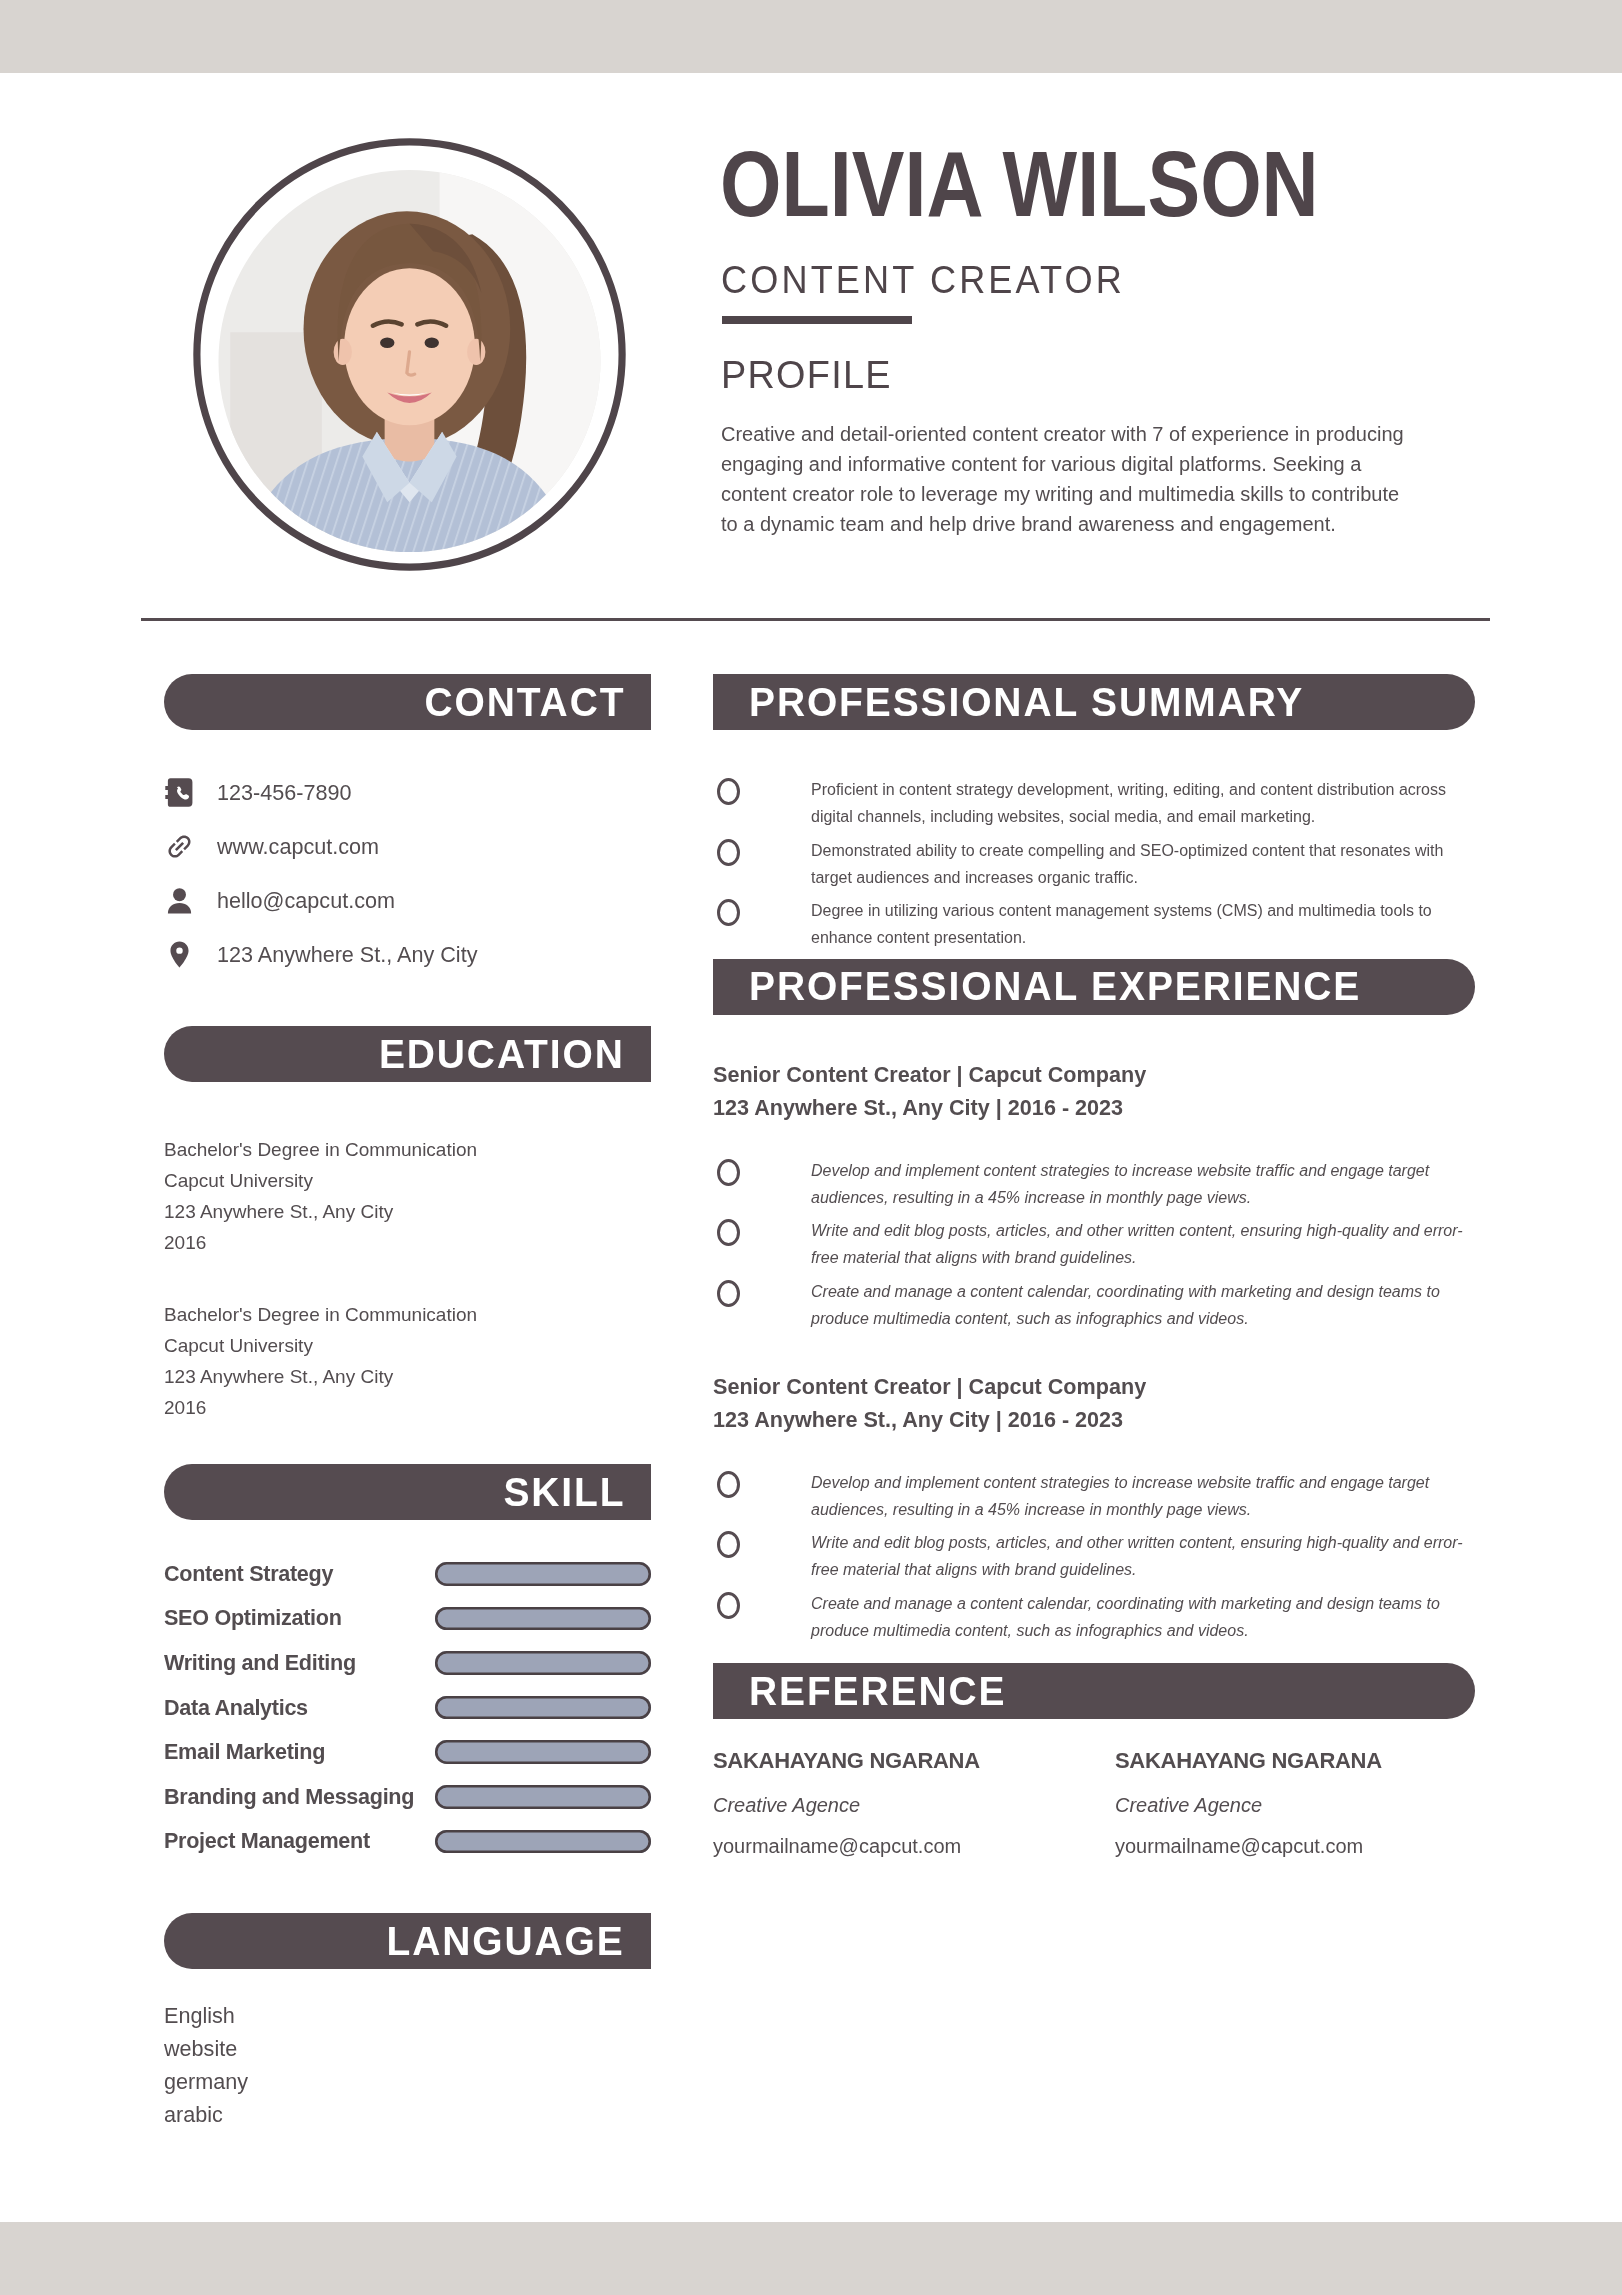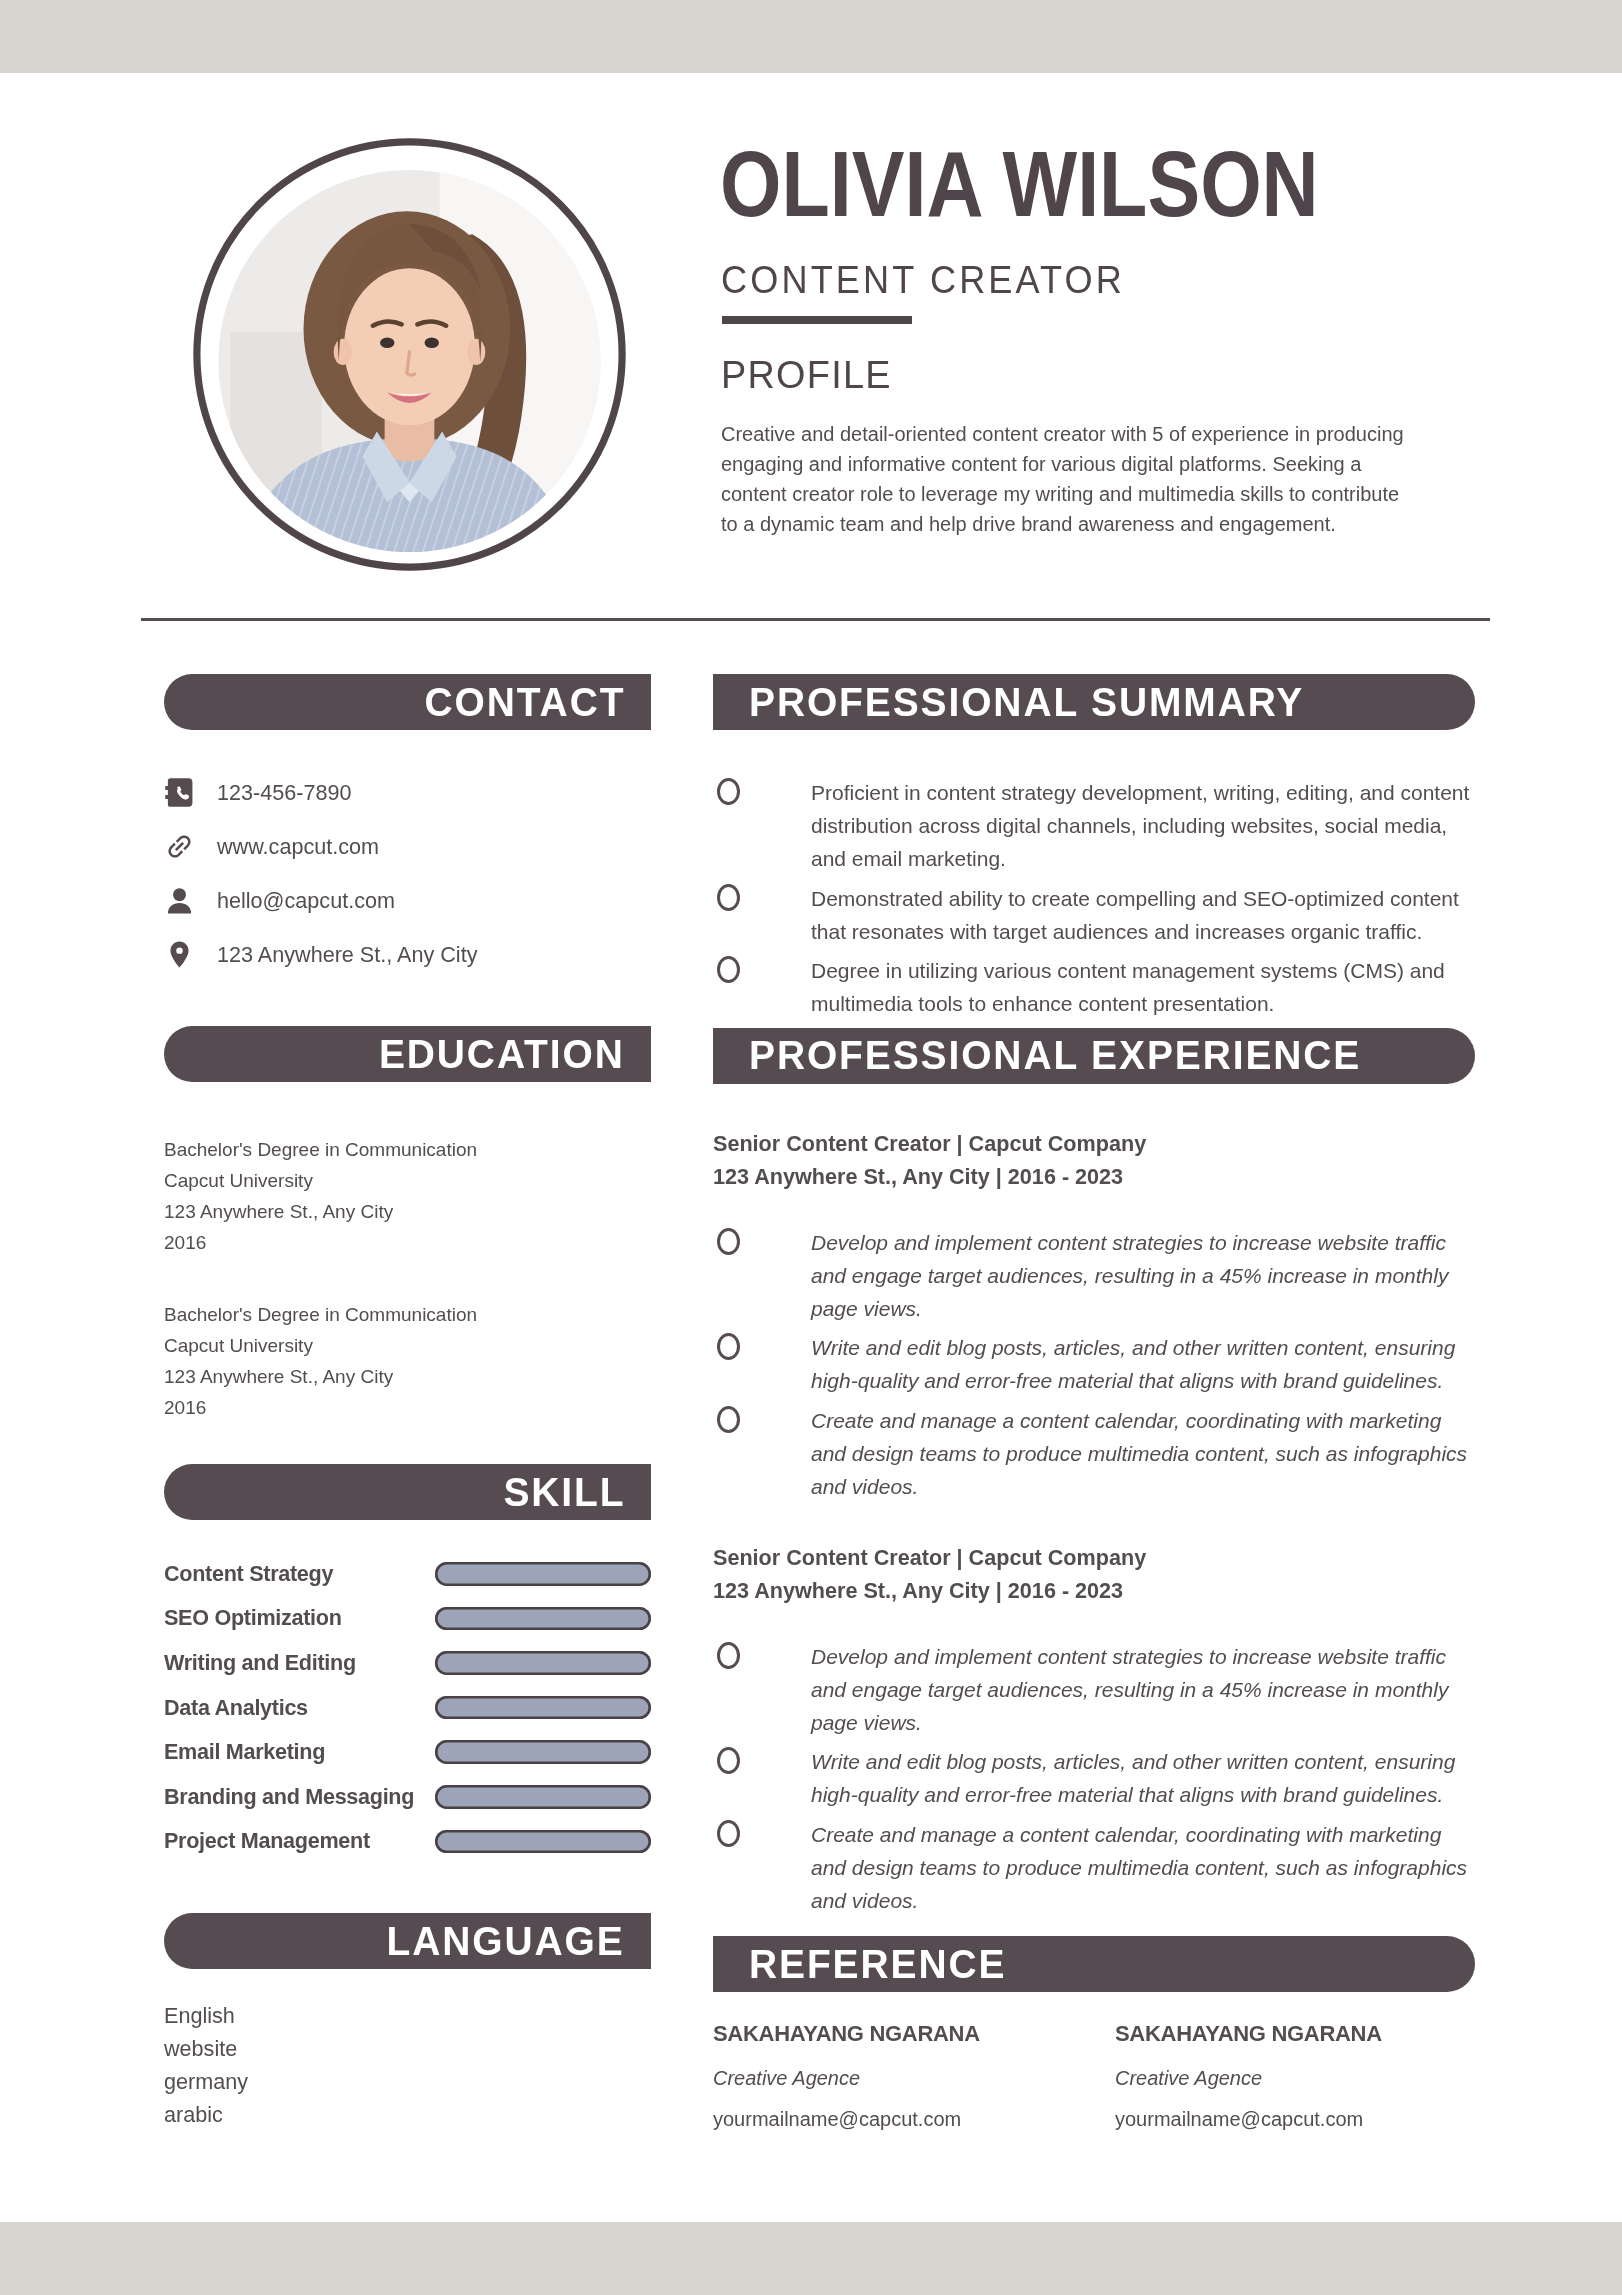--- a/index.html
+++ b/index.html
@@ -58,21 +58,21 @@
   .skill-label{flex:1;font-size:21.6px;font-weight:700;color:var(--text-body);letter-spacing:-0.3px;}
   .bar{width:216px;height:23.6px;flex:none;background:var(--bar-track);border-radius:11.8px;
     box-shadow:inset 0 0 0 2.6px var(--bar-border);overflow:hidden;}
   .bar .fill{height:100%;background:var(--bar-fill);border-radius:11.8px 3.9px 3.9px 11.8px;}
 
   
   .langs{list-style:none;margin-top:30px;font-size:21.6px;line-height:33px;color:var(--text-body);}
 
   
   .rbullets{list-style:none;margin-top:46px;display:flex;flex-direction:column;gap:6.5px;}
-  .rbullets li{position:relative;padding-left:98px;font-size:21px;line-height:33px;color:var(--text-body);}
+  .rbullets li{position:relative;padding-left:98px;font-size:16px;line-height:27px;color:var(--text-body);}
   .rbullets li::before{content:"";position:absolute;left:3.9px;top:2px;width:17px;height:21px;
     border:3.9px solid var(--bar-fill);border-radius:50%;}
 
   .exp-banner{margin-top:7.9px;}
   .job-head{margin-top:43px;font-size:21.6px;font-weight:700;line-height:33px;color:var(--text-body);}
   .job-bullets{margin-top:33px;font-style:italic;}
   .job2-head{margin-top:38px;}
 
   .ref-banner{margin-top:19.6px;}
   .refs{margin-top:29px;display:flex;gap:42px;}
@@ -134,21 +134,21 @@
 
           <path d="M300,392 Q334,424 368,392 Q334,404 300,392 Z" fill="#d4737f"></path>
           <path d="M306,392 Q334,402 362,392 Q334,398 306,392 Z" fill="#ffffff"></path>
         </g>
       </svg>
     </div>
     <h1 class="head-name">OLIVIA WILSON</h1>
     <div class="head-sub">CONTENT CREATOR</div>
     <div class="sub-rule"></div>
     <h2 class="profile-h">PROFILE</h2>
-    <p class="profile-p">Creative and detail-oriented content creator with 5 of experience in producing engaging and informative content for various digital platforms. Seeking a content creator role to leverage my writing and multimedia skills to contribute to a dynamic team and help drive brand awareness and engagement.</p>
+    <p class="profile-p">Creative and detail-oriented content creator with 7 of experience in producing engaging and informative content for various digital platforms. Seeking a content creator role to leverage my writing and multimedia skills to contribute to a dynamic team and help drive brand awareness and engagement.</p>
   </div>
 
   <div class="main-divider"></div>
 
   <div class="columns">
 
     <div class="col-left">
 
       <div class="banner bleft">
         <span class="bt">CONTACT</span>

